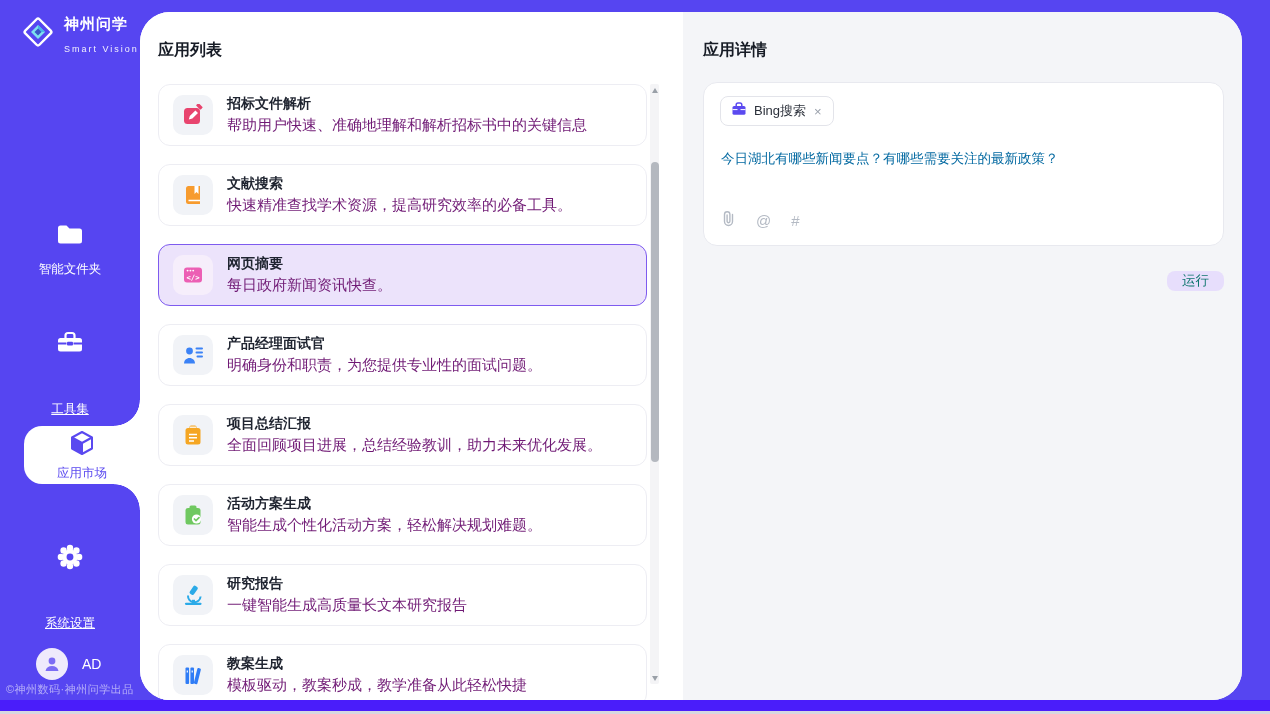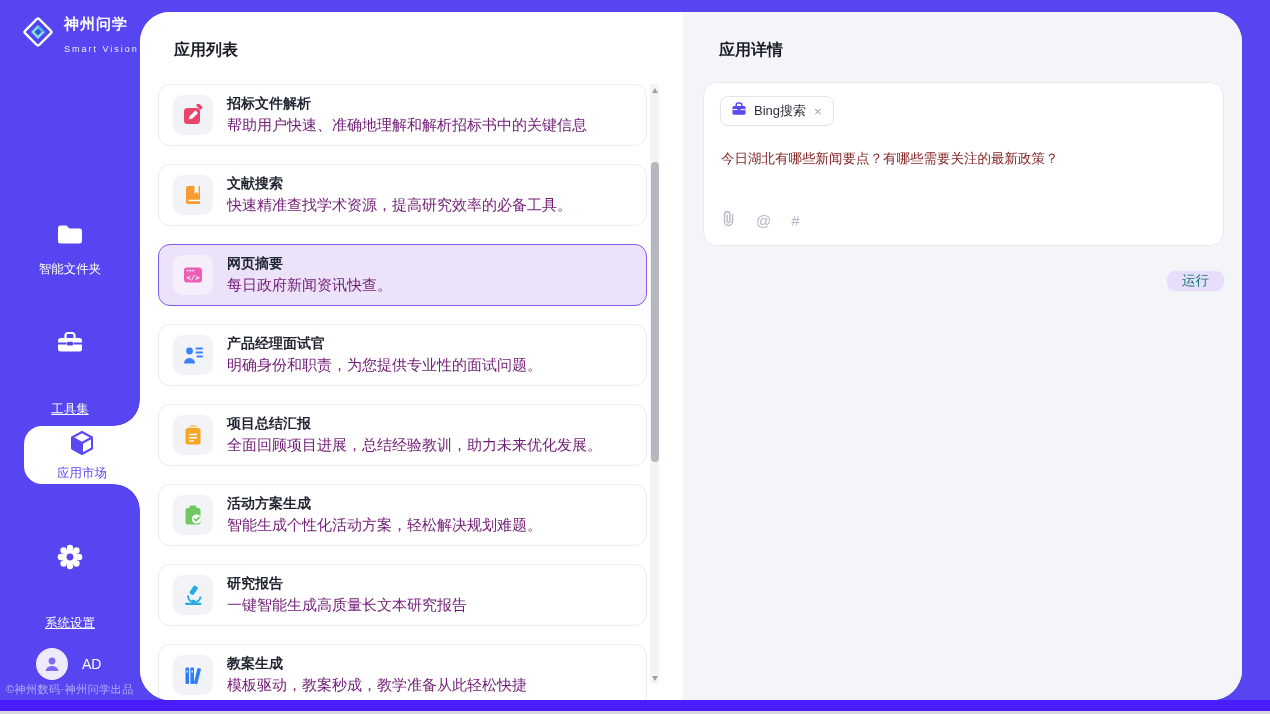--- a/index.html
+++ b/index.html
@@ -29,21 +29,21 @@
 
   .user-row { position:absolute; left:36px; top:648px; display:flex; align-items:center; gap:14px; }
   .avatar { width:32px; height:32px; border-radius:50%; background:#efeafc; display:flex; align-items:center; justify-content:center; }
   .user-name { font-size:14px; color:#fff; }
   .side-footer { position:absolute; left:6px; top:682px; width:132px; font-size:11px; color:rgba(255,255,255,.55); letter-spacing:.5px; }
 
   
   .main { position:absolute; left:140px; top:12px; width:1102px; height:688px; background:#fff; border-radius:30px; overflow:hidden; display:flex; }
 
   .list-panel { position:relative; width:543px; height:100%; background:#fff; }
-  .panel-title { position:absolute; left:18px; top:28px; font-size:16px; font-weight:bold; color:#171c26;margin-left:16px; }
+  .panel-title { position:absolute; left:18px; top:28px; font-size:16px; font-weight:bold; color:#171c26; }
   .app-list { position:absolute; left:18px; top:72px; width:489px; }
 
   .app-card { position:relative; height:62px; border:1px solid #ededf3; border-radius:12px; background:#fff; margin-bottom:18px; display:flex; align-items:center; padding:0 14px; gap:14px; cursor:pointer; }
   .app-card.selected { background:#ece3fb; border:1px solid #7e5bef; }
   .tile { width:40px; height:40px; border-radius:10px; background:#f1f3f7; display:flex; align-items:center; justify-content:center; flex:none; }
   .app-card.selected .tile { background:#f6eefb; }
   .app-meta { display:flex; flex-direction:column; gap:3px; min-width:0; }
   .app-name { font-size:14px; font-weight:bold; color:#1f2430; }
   .app-desc { font-size:15px; color:#701a75; white-space:nowrap; }
 
@@ -52,21 +52,21 @@
   .sb-up { top:0; } .sb-down { bottom:0; }
   .tri-up { width:0; height:0; border-left:3.5px solid transparent; border-right:3.5px solid transparent; border-bottom:5px solid #9aa0a8; }
   .tri-down { width:0; height:0; border-left:3.5px solid transparent; border-right:3.5px solid transparent; border-top:5px solid #9aa0a8; }
   .sb-thumb { position:absolute; left:0.5px; top:78px; width:8px; height:300px; background:#b4b8bf; border-radius:4px; }
 
   .detail-panel { position:relative; flex:1; height:100%; background:#f4f5f8; }
   .prompt-card { position:absolute; left:20px; right:18px; top:70px; height:164px; background:#fff; border:1px solid #e8e9ef; border-radius:14px; }
   .tool-tag { position:absolute; left:16px; top:13px; height:30px; display:inline-flex; align-items:center; gap:7px; padding:0 10px; background:#fff; border:1px solid #e3e4ea; border-radius:8px; cursor:default; }
   .tool-tag-label { font-size:13px; color:#2b303a; }
   .tag-close { font-size:13px; color:#9aa0ab; cursor:pointer; line-height:1; padding:0 1px; }
-  .prompt-text { position:absolute; left:17px; right:16px; top:66px; font-size:13.5px; color:#7f1d1d; line-height:1.5; cursor:text; }
+  .prompt-text { position:absolute; left:17px; right:16px; top:66px; font-size:13.5px; color:#0369a1; line-height:1.5; cursor:text; }
   .attach-bar { position:absolute; left:17px; bottom:14px; display:flex; align-items:center; gap:20px; color:#b4bac4; }
   .attach-glyph { font-size:15px; color:#b4bac4; cursor:pointer; }
   .run-btn { position:absolute; right:18px; top:259px; padding:1px 15px; background:#e7defc; color:#0f766e; font-size:13.5px; border:none; border-radius:8px; cursor:pointer; }
 </style>
 </head>
 <body>
 
 <nav class="sidebar">
   <div class="logo">
     <span>

